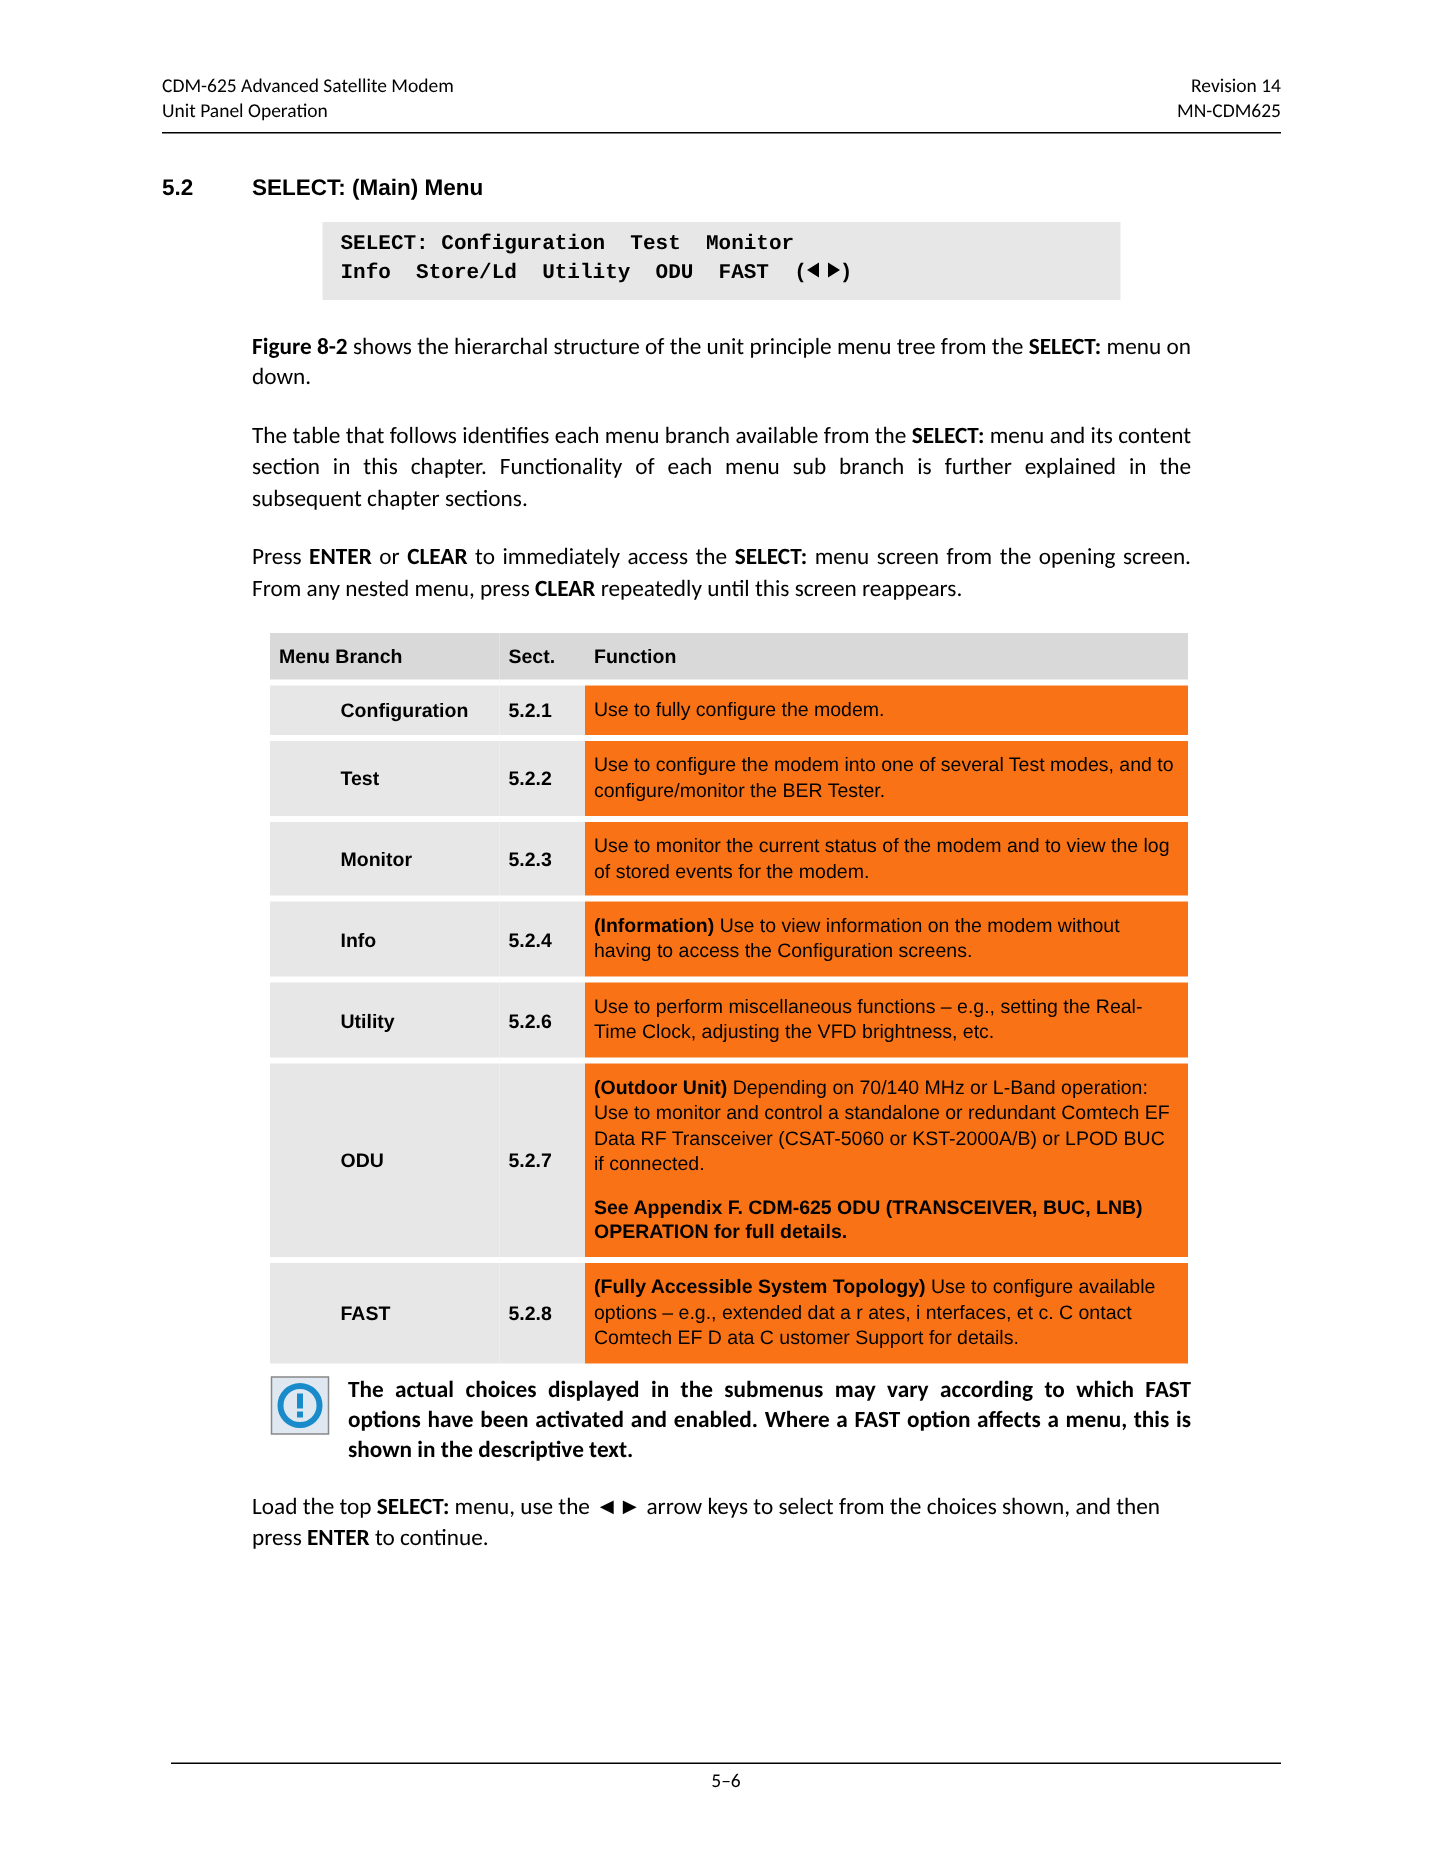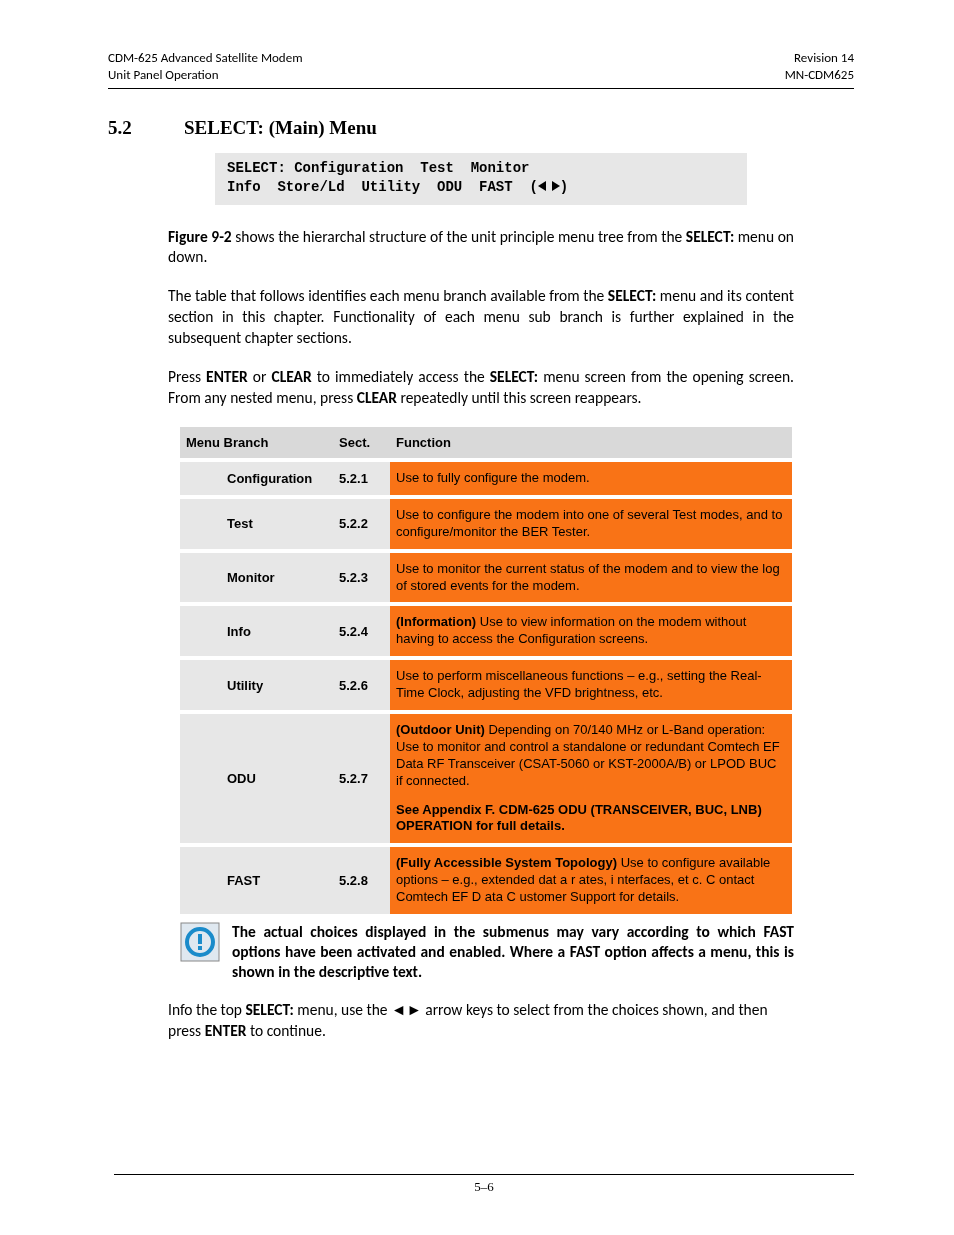--- a/index.html
+++ b/index.html
@@ -27,25 +27,24 @@
     border-top: 1px solid #000;
     margin: 4px 0 28px 0;
   }
   .footer-rule {
     border: none;
     border-top: 1px solid #000;
     margin: 0 0 4px 0;
   }
   .sect-heading {
     display: flex;
-    font-family: Liberation Serif, serif;
-    font-weight: bold;
-    font-size: 19px;
+    font-family: Liberation Sans, sans-serif;
+    font-weight: bold;
+    font-size: 15px;
     margin-bottom: 14px;
-    gap: 16px;
   }
   .sect-num { width: 60px; flex-shrink: 0; }
   .lcd {
     background: #e7e7e7;
     font-family: "Courier New", monospace;
     font-weight: bold;
     font-size: 14px;
     padding: 6px 12px 8px 12px;
     margin: 0 auto 22px auto;
     width: 508px;
@@ -106,21 +105,20 @@
     font-size: 15.5px;
     font-weight: bold;
     text-align: justify;
     line-height: 1.3;
   }
   .footer {
     position: absolute;
     bottom: 40px;
     left: 114px;
     right: 100px;
-    font-family: Liberation Serif, serif;
   }
   .page-num {
     text-align: center;
     font-size: 13px;
   }
 </style>
 </head>
 <body>
 
 <div class="page">
@@ -142,21 +140,21 @@
     <span>SELECT: (Main) Menu</span>
   </div>
 
   <div class="lcd"><span>SELECT: Configuration  Test  Monitor</span>
 <span>Info  Store/Ld  Utility  ODU  FAST  (</span><span class="lcd-arrows"><svg width="22" height="12" viewBox="0 0 22 12">
           <polygon points="0,6 8,1 8,11" fill="#000"></polygon>
           <polygon points="22,6 14,1 14,11" fill="#000"></polygon>
         </svg></span><span>)</span></div>
 
   <p class="body-text">
-    <b>Figure 9-2</b><span> shows the hierarchal structure of the unit principle menu tree from the </span><b>SELECT:</b><span> menu on down.</span>
+    <b>Figure 8-2</b><span> shows the hierarchal structure of the unit principle menu tree from the </span><b>SELECT:</b><span> menu on down.</span>
   </p>
 
   <p class="body-text">
     <span>The table that follows identifies each menu branch available from the </span><b>SELECT:</b><span> menu and its content section in this chapter. Functionality of each menu sub branch is further explained in the subsequent chapter sections.</span>
   </p>
 
   <p class="body-text">
     <span>Press </span><b>ENTER</b><span> or </span><b>CLEAR</b><span> to immediately access the </span><b>SELECT:</b><span> menu screen from the opening screen. From any nested menu, press </span><b>CLEAR</b><span> repeatedly until this screen reappears.</span>
   </p>
 
@@ -213,21 +211,21 @@
         <rect x="1" y="1" width="38" height="38" fill="#dfe8f0" stroke="#888" stroke-width="1"></rect>
         <circle cx="20" cy="20" r="13" fill="none" stroke="#1a8bca" stroke-width="4"></circle>
         <rect x="18" y="12" width="4" height="10" fill="#1a8bca"></rect>
         <rect x="18" y="24" width="4" height="4" fill="#1a8bca"></rect>
       </svg>
     </div>
     <div class="note-text">The actual choices displayed in the submenus may vary according to which FAST options have been activated and enabled. Where a FAST option affects a menu, this is shown in the descriptive text.</div>
   </div>
 
   <p class="body-text" style="text-align:left">
-    <span>Info the top </span><b>SELECT:</b><span> menu, use the ◄► arrow keys to select from the choices shown, and then press </span><b>ENTER</b><span> to continue.</span>
+    <span>Load the top </span><b>SELECT:</b><span> menu, use the ◄► arrow keys to select from the choices shown, and then press </span><b>ENTER</b><span> to continue.</span>
   </p>
 
   <div class="footer">
     <hr class="footer-rule">
     <div class="page-num">5–6</div>
   </div>
 
 </div>
 
 </body></html>

